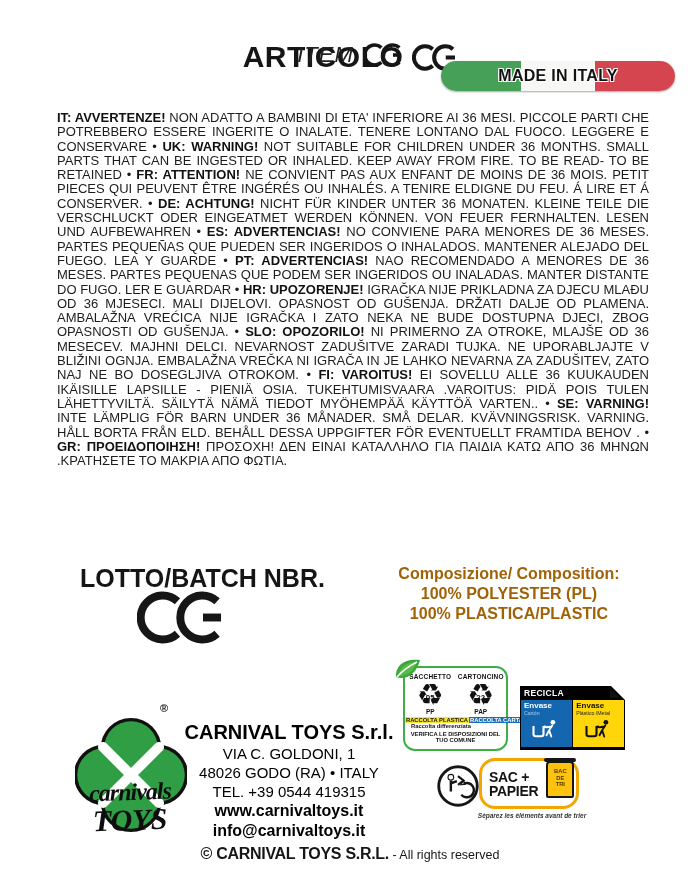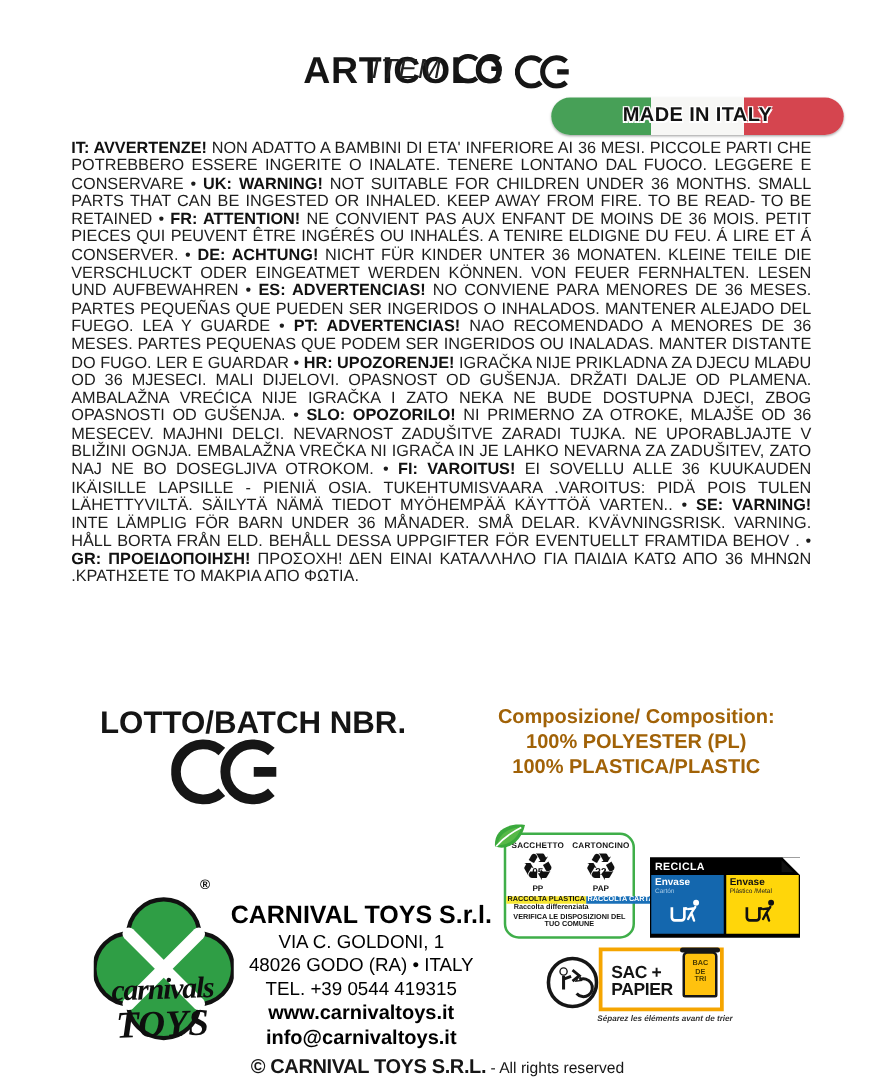--- a/index.html
+++ b/index.html
@@ -11,21 +11,21 @@
   .hdr-title { top:8px;margin-top:32px; }
   .hdr-title .t { font-size:30px; font-weight:800; letter-spacing:.5px; color:#151515; }
   .hdr-sub { top:42px; }
   .hdr-sub .t { font-size:22px; font-style:italic; font-weight:500; letter-spacing:1px; color:#222; }
   .ce { margin-left:9px; }
   .ce path, .ce line { stroke:#161616; stroke-width:3.6; fill:none; }
 
   .miti { position:absolute; left:441px; top:61px; width:234px; height:30px;
           border-radius:15px; overflow:hidden; display:flex; align-items:center; justify-content:center;
           background:linear-gradient(90deg,#47a057 0 34%, #f7f7f5 34% 66%, #d5454f 66% 100%);
-          box-shadow:0 1px 2px rgba(0,0,0,.35);margin-top:17px; }
+          box-shadow:0 1px 2px rgba(0,0,0,.35); }
   .miti span { font-size:16px; font-weight:800; color:#121212; letter-spacing:.3px;
           text-shadow:-1px -1px 0 #fff, 1px -1px 0 #fff, -1px 1px 0 #fff, 1px 1px 0 #fff; }
 
   
   .warn { position:absolute; left:57px; top:111px; width:592px;
           font-size:13px; line-height:14.3px; text-align:justify; color:#1c1c1c; font-weight:500; }
   .warn b { font-weight:700; color:#111; }
 
   
   .batch { position:absolute; left:80px; top:564px; font-size:25px; font-weight:700; color:#151515; }
@@ -48,42 +48,42 @@
   .mat { font-size:6.5px; font-weight:700; margin-top:-2px; }
   .tagrow { display:flex; justify-content:space-around; margin-top:2px; }
   .tag { font-size:5.8px; font-weight:700; padding:0 1px; white-space:nowrap; }
   .tag-y { background:#f7e733; color:#111; }
   .tag-b { background:#1a70b8; color:#fff; }
   .subnote { font-size:5.8px; font-weight:700; text-align:left; padding-left:6px; }
   .verifica { font-size:5.8px; font-weight:700; text-align:center; margin-top:2px; }
   .leaf { position:absolute; left:-12px; top:-13px; }
 
   
-  .recicla { position:absolute; left:520px; top:686px; width:120px; height:64px;
+  .recicla { position:absolute; left:520px; top:686px; width:105px; height:64px;
              background:#000; border:1.5px solid #000; }
   .rec-bar { height:13px; background:#000; color:#fff; font-size:8.5px; font-weight:700;
              letter-spacing:.3px; padding:1px 0 0 3px; }
   .rec-panels { display:flex; height:47px; gap:1.5px; background:#000; }
   .panel { flex:1; padding:2px 3px 15px 3px; }
   .panel-blue { background:#1467ae; color:#fff; }
   .panel-yellow { background:#ffd60a; color:#111; }
   .panel .lb { font-size:8px; font-weight:700; line-height:8px; }
   .panel-blue .sb { font-size:5.2px; color:#a8cbe8; line-height:6px; }
   .panel-yellow .sb { font-size:5.2px; color:#222; line-height:6px; }
   .panel svg { display:block; margin:3px auto 0 auto; }
   .cut { position:absolute; top:-1.5px; right:-1.5px; width:15px; height:15px;
          background:#fff; clip-path:polygon(0 0,100% 0,100% 100%); }
   .fold { position:absolute; top:1px; right:4px; width:10px; height:10px;
           background:#111; clip-path:polygon(0 0,100% 100%,0 100%); }
 
   
   .triman { position:absolute; left:436px; top:764px; }
   .triman circle, .triman path { stroke:#161616; fill:none; }
   .sacbox { position:absolute; left:479px; top:758px; width:100px; height:51px;
-            border:3px solid #f5a500; border-radius:0; background:#fff;
+            border:3px solid #f5a500; border-radius:16px; background:#fff;
             display:flex; align-items:center; padding-left:7px; }
   .sactxt { font-size:14px; font-weight:800; line-height:14px; letter-spacing:-.3px; color:#131313; }
   .bin { position:relative; width:28px; height:37px; margin-left:8px; margin-top:-8px;
          background:#ffc20e; border:2px solid #161616; border-radius:4px 4px 2px 2px; text-align:center; }
   .bin::before { content:""; position:absolute; left:-4px; top:-5px; width:32px; height:4px;
                  background:#161616; border-radius:2px; }
   .bin span { display:block; font-size:5.8px; font-weight:800; color:#4a3b00; line-height:6.5px; }
   .bin span:first-child { margin-top:5px; }
   .saccap { position:absolute; left:462px; top:812px; width:140px; text-align:center;
             font-size:6.5px; font-weight:700; font-style:italic; color:#333; }

